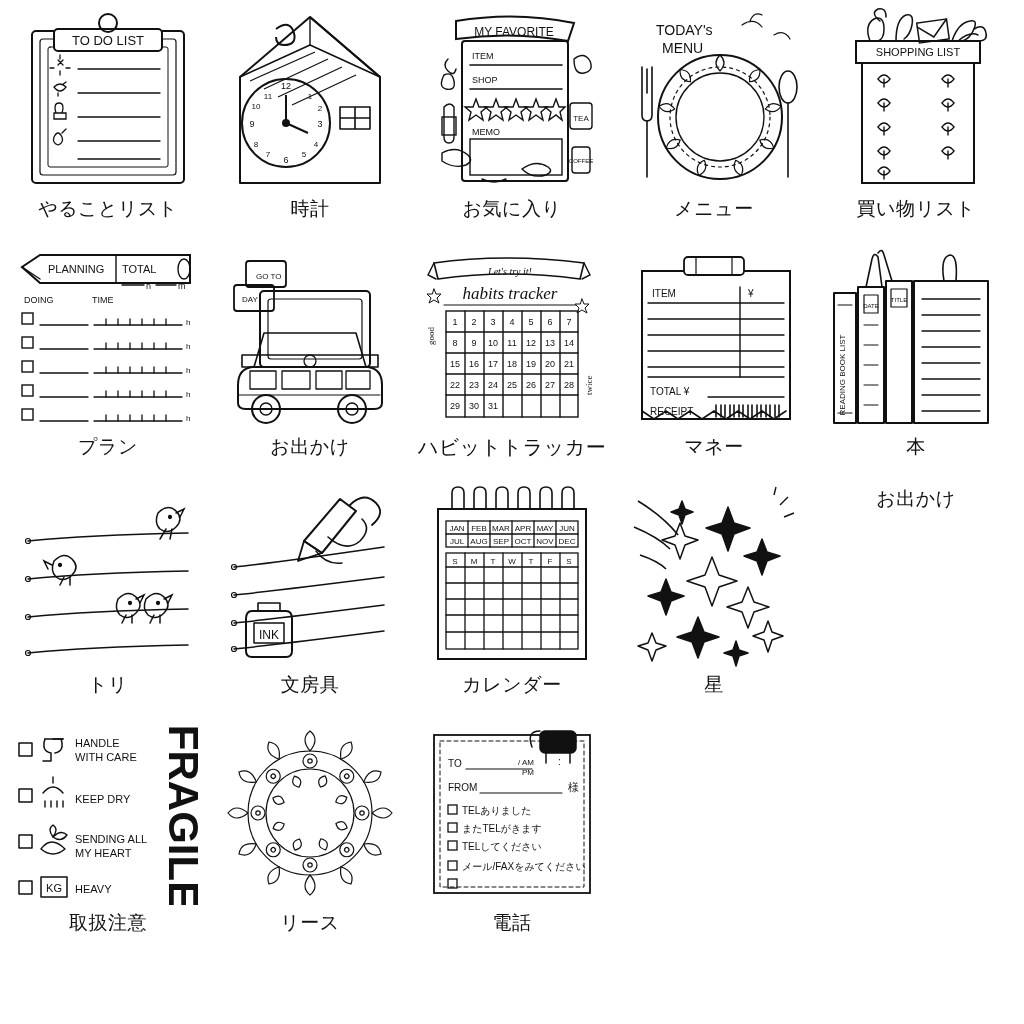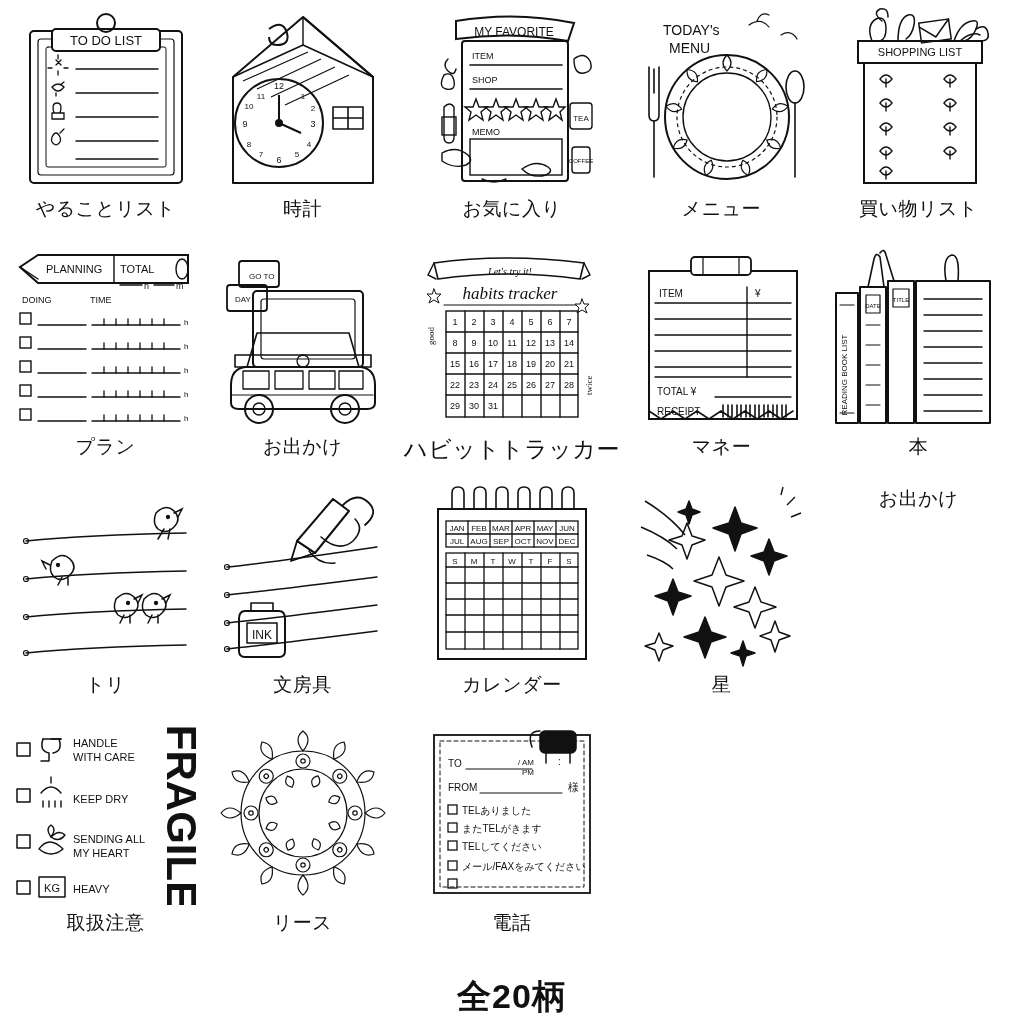--- a/index.html
+++ b/index.html
@@ -35,21 +35,21 @@
   }
   .art svg{display:block;}
   .caption{
     font-size:19px;
     letter-spacing:0.5px;
     margin-top:4px;
     text-align:center;
     white-space:nowrap;
     font-weight:500;
   }
-  .caption.small{font-size:23px;}
+  .caption.small{font-size:20px;}
   .footer{
     flex:1 1 auto;
     display:flex;align-items:flex-start;justify-content:center;
   }
   .footer .total{
     font-size:34px;
     font-weight:700;
     letter-spacing:1px;
   }
 </style>
@@ -693,16 +693,13 @@
             <text x="40" y="129">TELしてください</text>
             <text x="40" y="149">メール/FAXをみてください</text>
           </g>
         </svg>
       </div>
       <div class="caption">電話</div>
     </div>
 
   </div>
 
-  <div class="footer">
-    <div class="total">全20柄</div>
-  </div>
 </div>
 
 </body></html>

